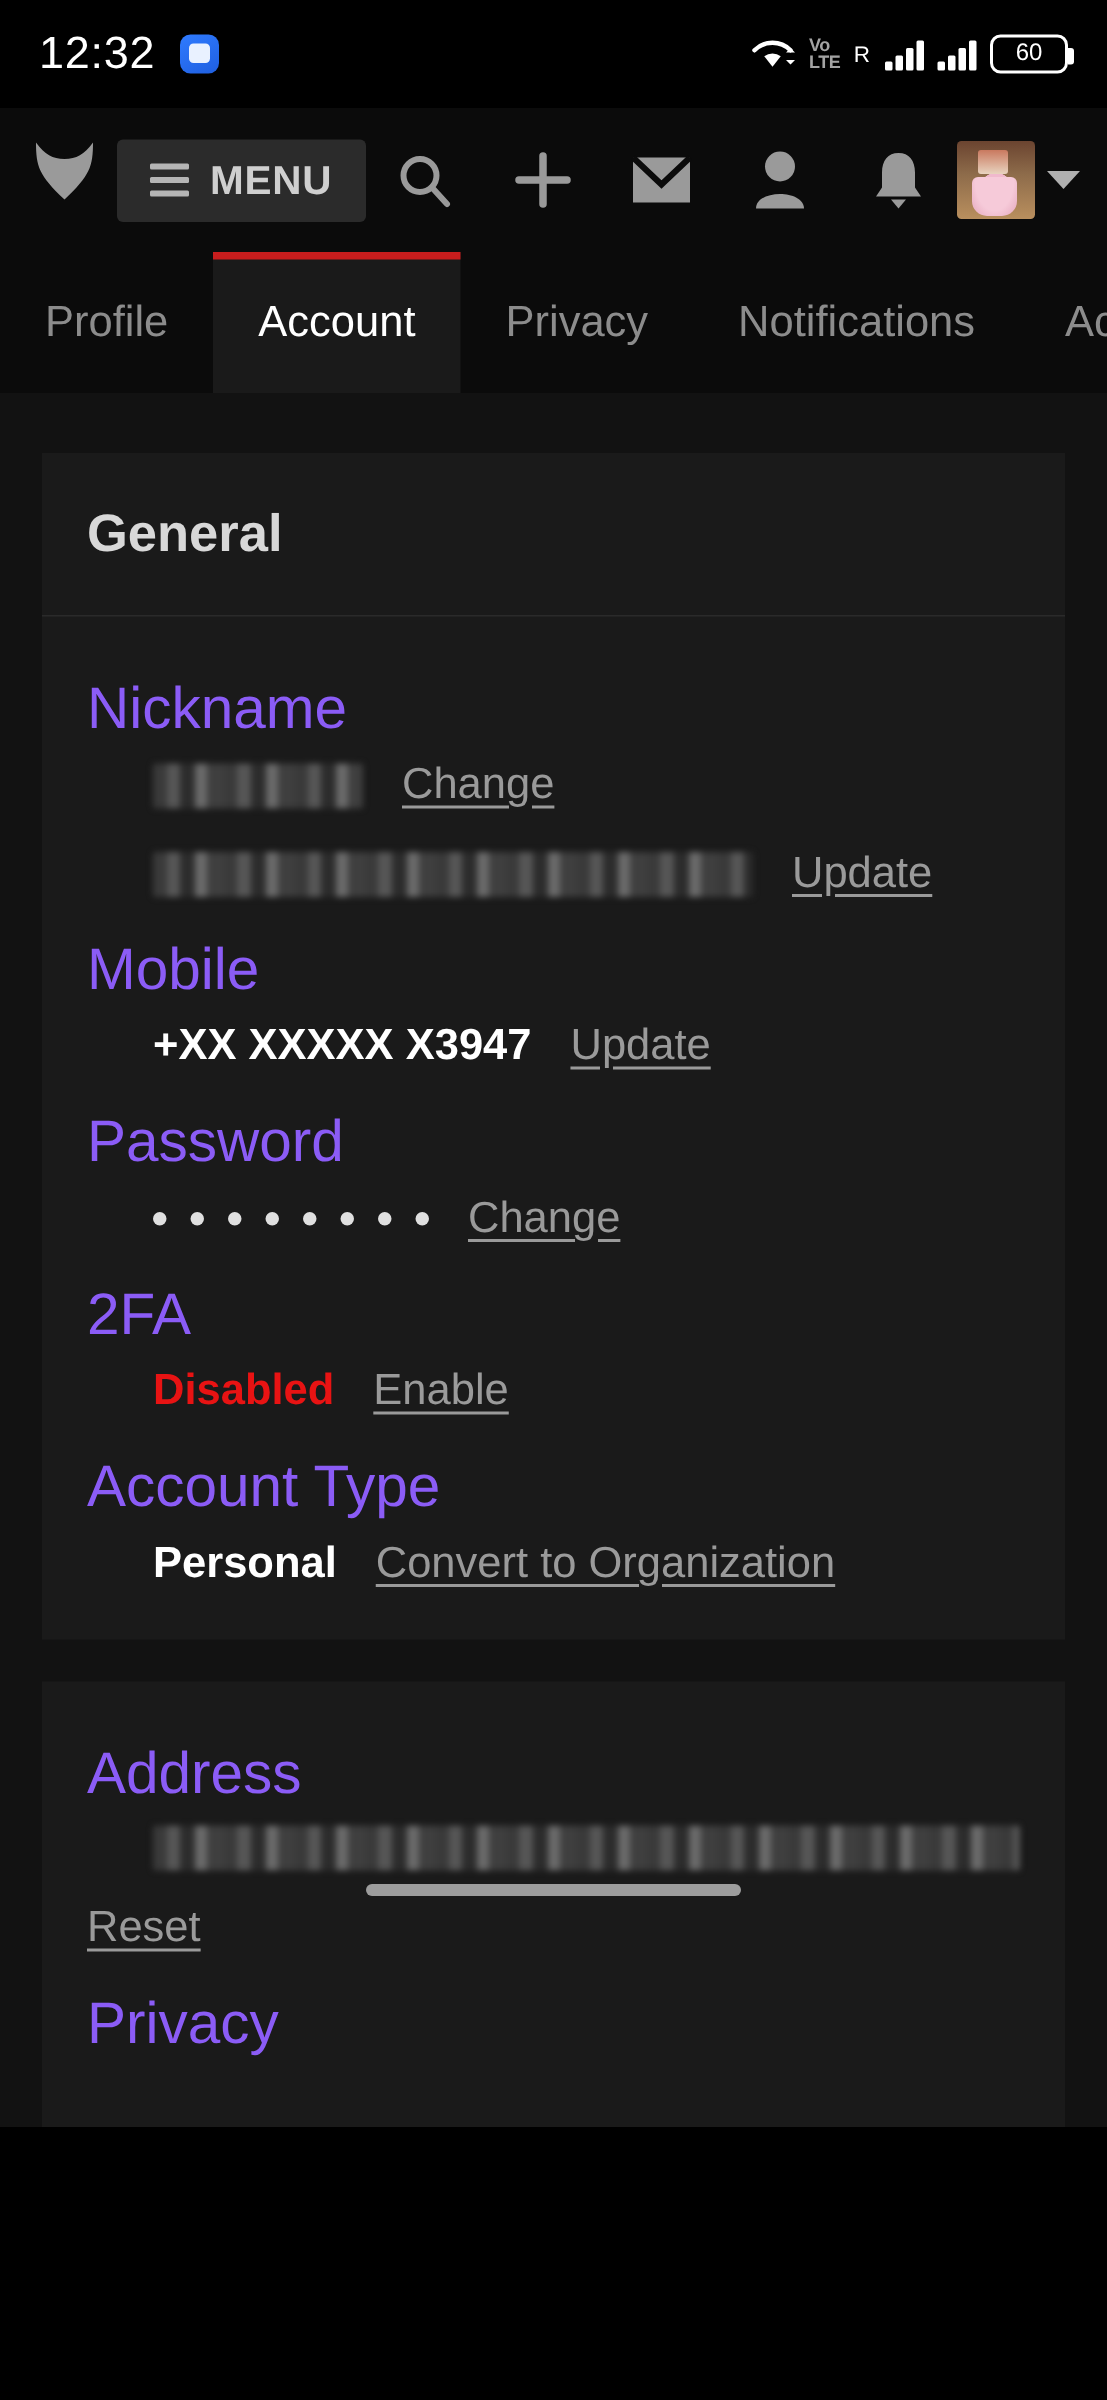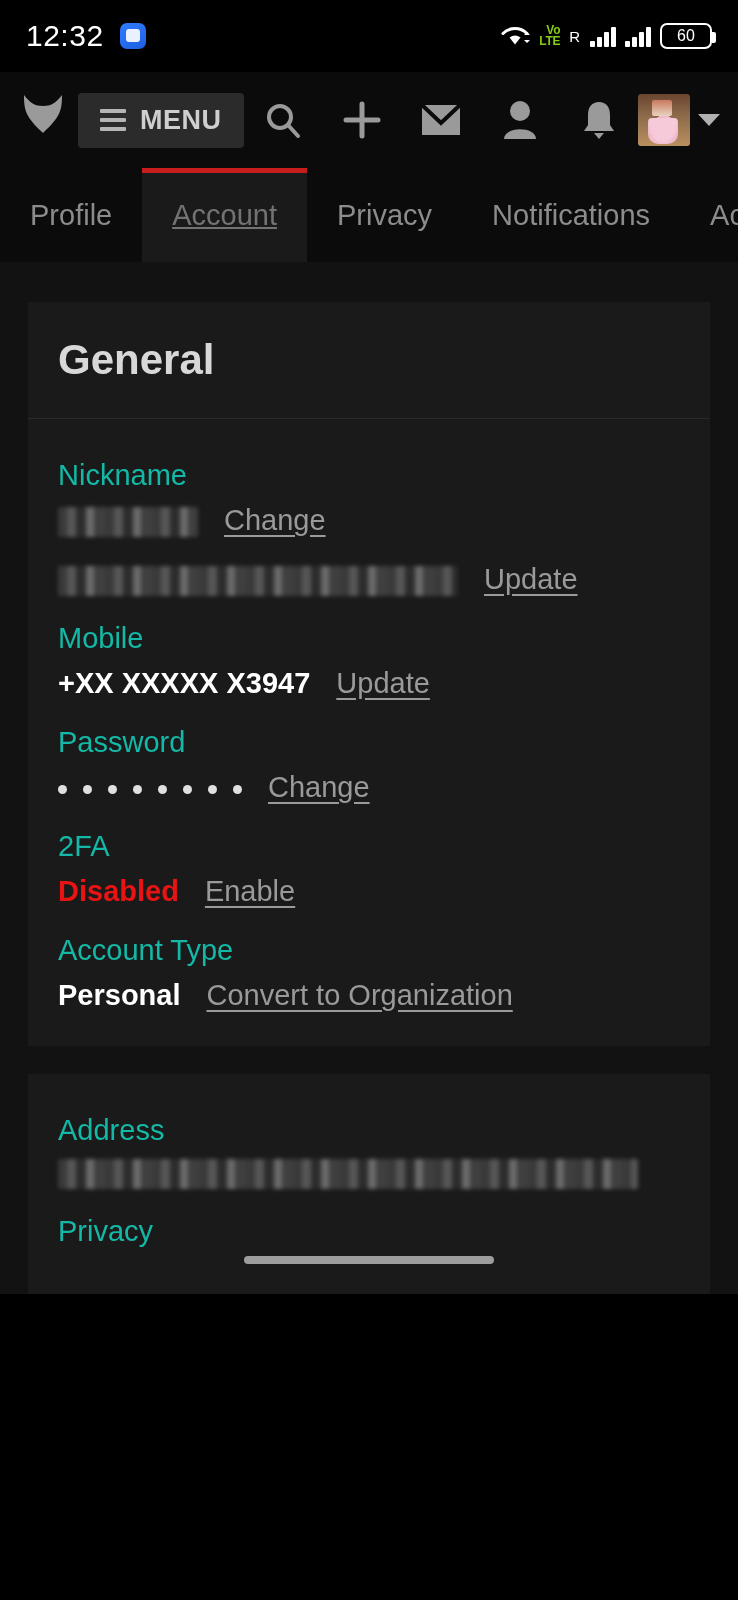--- a/index.html
+++ b/index.html
@@ -22,21 +22,21 @@
     background:linear-gradient(150deg,#2f7bff,#1f5fe0);
     position:relative;
   }
   .sb-appicon::after{
     content:""; position:absolute; inset:6px 6px 7px 6px;
     background:#e9f1ff; border-radius:3px;
   }
   .sb-right { margin-left:auto; display:flex; align-items:center; gap:9px; }
   .ico-wifi { width:30px; height:24px; position:relative; }
   .ico-wifi svg { position:absolute; left:0; top:2px; }
-  .volte { font-size:12px; line-height:11px; font-weight:700; color:#84cc16; text-align:right; letter-spacing:-.3px;}
+  .volte { font-size:12px; line-height:11px; font-weight:700; color:#a3a3a3; text-align:left; letter-spacing:-.3px;}
   .bars { display:flex; align-items:flex-end; gap:2px; height:22px; }
   .bars i { display:block; width:5px; background:#fff; border-radius:1px; }
   .bars i:nth-child(1){height:6px;} .bars i:nth-child(2){height:10px;}
   .bars i:nth-child(3){height:15px;} .bars i:nth-child(4){height:20px;}
   .rlabel{ font-size:15px; color:#fff; margin-right:1px; }
   .battery {
     width:52px; height:26px; border:2.5px solid #fff; border-radius:7px;
     display:flex; align-items:center; justify-content:center; position:relative;
   }
   .battery::after{ content:""; position:absolute; right:-6px; top:7px; width:4px; height:11px;
@@ -80,37 +80,37 @@
   
   .tabs {
     display:flex; align-items:stretch; height:94px;
     background:#0b0b0b; overflow:hidden;
   }
   .tab {
     display:flex; align-items:center; justify-content:center;
     padding:0 30px; font-size:29px; color:#8c8c8c; white-space:nowrap;
     position:relative; background:transparent;
   }
-  .tab.active { color:#737373; background:#1a1a1a;text-decoration:underline; }
+  .tab.active { color:#ffffff; background:#1a1a1a; }
   .tab.active::before{
     content:""; position:absolute; left:0; right:0; top:0; height:5px; background:var(--accent,#c81d1d);
   }
 
   
   .content { background:#121212; padding:40px 28px 0 28px; }
   .card { background:#1a1a1a; }
   .card + .card { margin-top:28px; }
   .card-header {
-    padding:34px 30px; font-size:42px; font-weight:700; color:#d8d8d8;
+    padding:34px 30px; font-size:35px; font-weight:700; color:#d8d8d8;
     border-bottom:1px solid #2a2a2a;
   }
   .card-body { padding:14px 30px 34px 30px; }
   .field { padding-top:26px; }
-  .field-label { font-size:29px; color:#14b8a6; margin-bottom:12px; }
-  .field-row { display:flex; align-items:flex-end; gap:26px; flex-wrap:wrap; }
+  .field-label { font-size:39px; color:#8b5cf6; margin-bottom:12px; }
+  .field-row { display:flex; align-items:center; gap:26px; flex-wrap:wrap;margin-left:44px; }
   .value { font-size:29px; color:#e6e6e6; }
   .value.bold { font-weight:700; color:#fff; }
   .value.danger { font-weight:700; color:var(--danger,#e81313); }
   .link {
     font-size:29px; color:#9a9a9a; text-decoration:underline; text-underline-offset:5px;
   }
   .dots { display:flex; align-items:center; gap:16px; height:30px; }
   .dots i { width:9px; height:9px; border-radius:50%; background:#e0e0e0; display:block; }
   .redacted {
     height:30px; border-radius:2px; position:relative; overflow:hidden;
@@ -305,20 +305,23 @@
     </div>
 
     <div class="card">
       <div class="card-body">
 
         <div class="field">
           <div class="field-label">Address</div>
           <div class="field-row">
             <span class="redacted address"></span>
           </div>
+          <div class="reset-row">
+            <a class="link">Reset</a>
+          </div>
         </div>
 
         <div class="field">
           <div class="field-label">Privacy</div>
         </div>
 
       </div>
     </div>
 
   </div>

